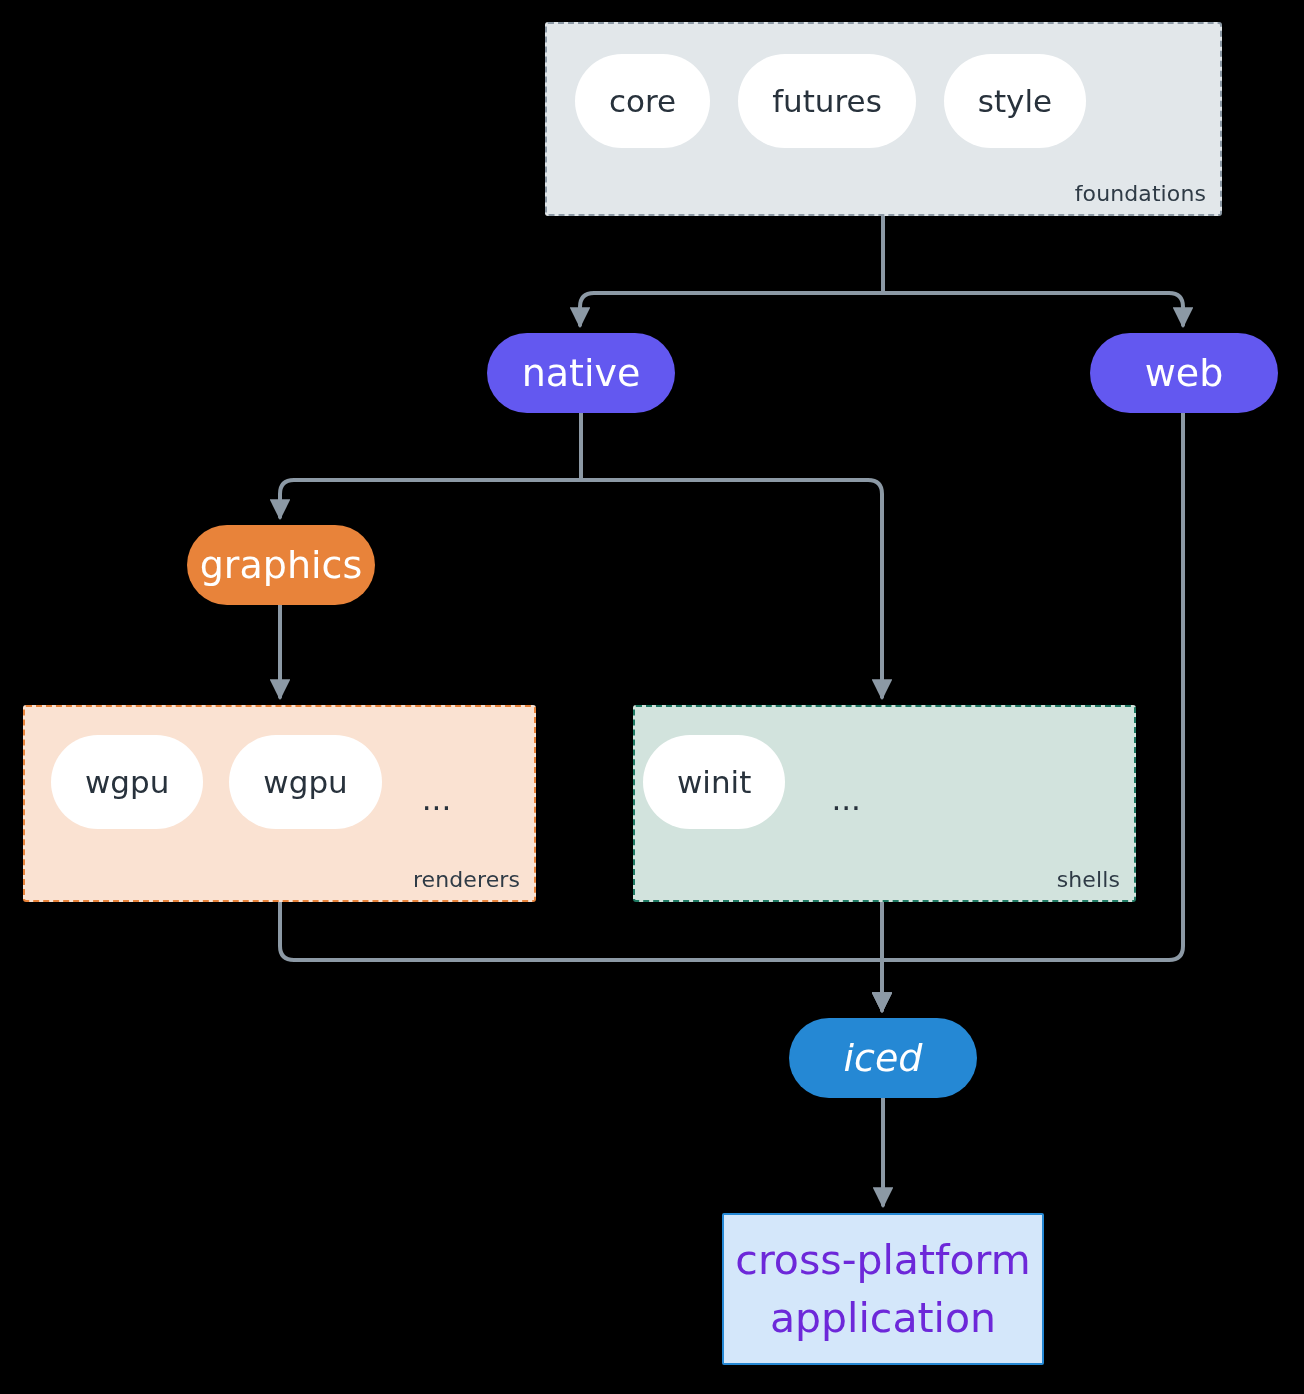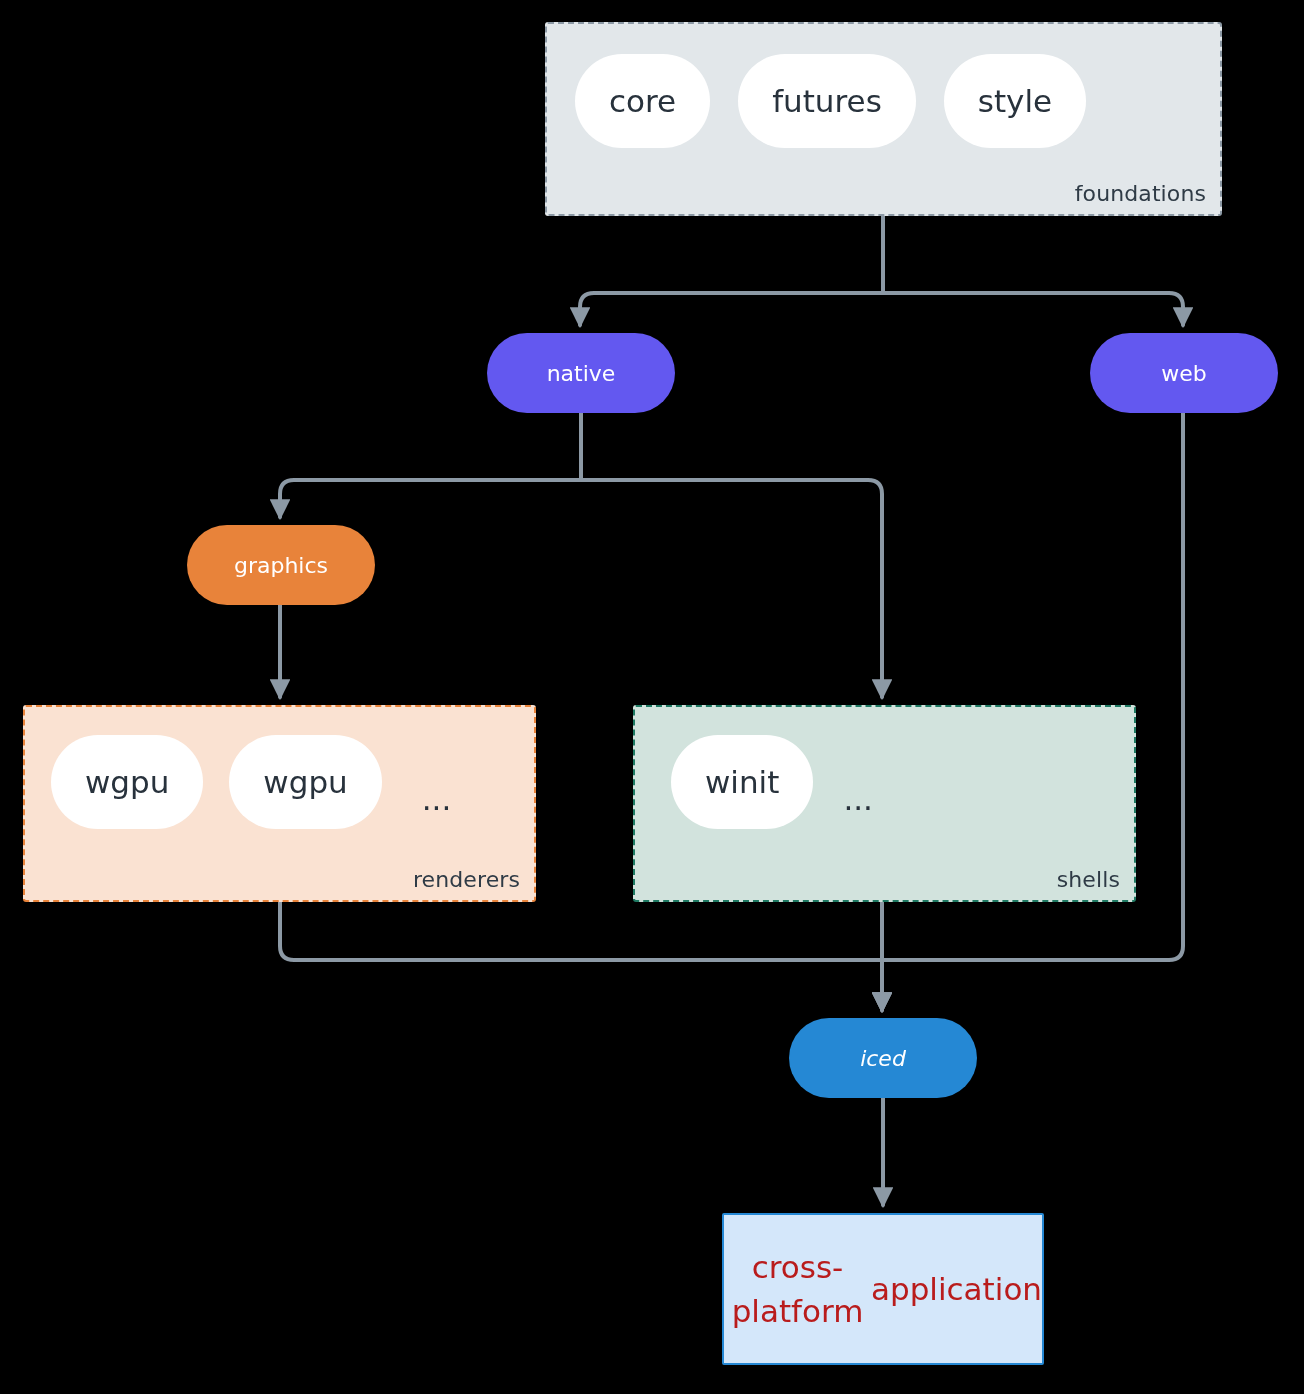--- a/index.html
+++ b/index.html
@@ -85,23 +85,23 @@
   #group-shells {
     left: 633px;
     top: 705px;
     width: 503px;
     height: 197px;
     background: #d2e3dd;
     border: 2px dashed #1f7a63;
     border-radius: 3px;
   }
   #group-shells .group-row {
-    left: 36px;
+    left: 8px;
     top: 28px;
-    gap: 16px;
+    gap: 32px;
   }
 
   
   .pill-white {
     display: flex;
     align-items: center;
     justify-content: center;
     background: #ffffff;
     border-radius: 60px;
     color: #28323c;
@@ -126,21 +126,21 @@
 
   
   .node {
     position: absolute;
     box-sizing: border-box;
     display: flex;
     align-items: center;
     justify-content: center;
     white-space: nowrap;
     color: #ffffff;
-    font-size: 22px;
+    font-size: 38px;
     border-radius: 50px;
   }
   #node-native {
     left: 487px;
     top: 333px;
     width: 188px;
     height: 80px;
     background: #6358f0;
   }
   #node-web {
@@ -171,25 +171,25 @@
     position: absolute;
     left: 722px;
     top: 1213px;
     width: 322px;
     height: 152px;
     box-sizing: border-box;
     background: #d4e7fa;
     border: 2px solid #2588d4;
     border-radius: 2px;
     display: flex;
-    flex-direction: row;
+    flex-direction: column;
     align-items: center;
     justify-content: center;
-    color: #b91c1c;
-    font-size: 31px;
+    color: #6d28d9;
+    font-size: 41px;
     line-height: 1.42;
     text-align: center;
   }
 </style>
 </head>
 <body>
 
 <div id="diagram">
 
   <svg id="edges" viewBox="0 0 1304 1394" width="1304" height="1394">

